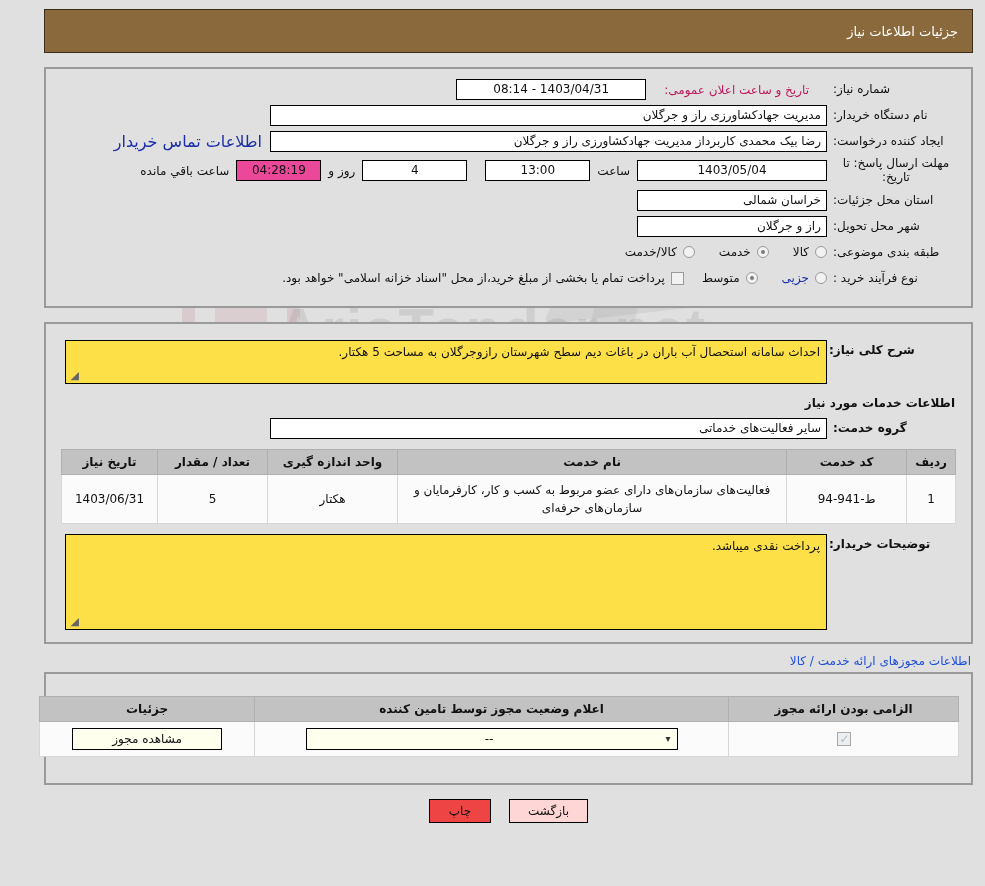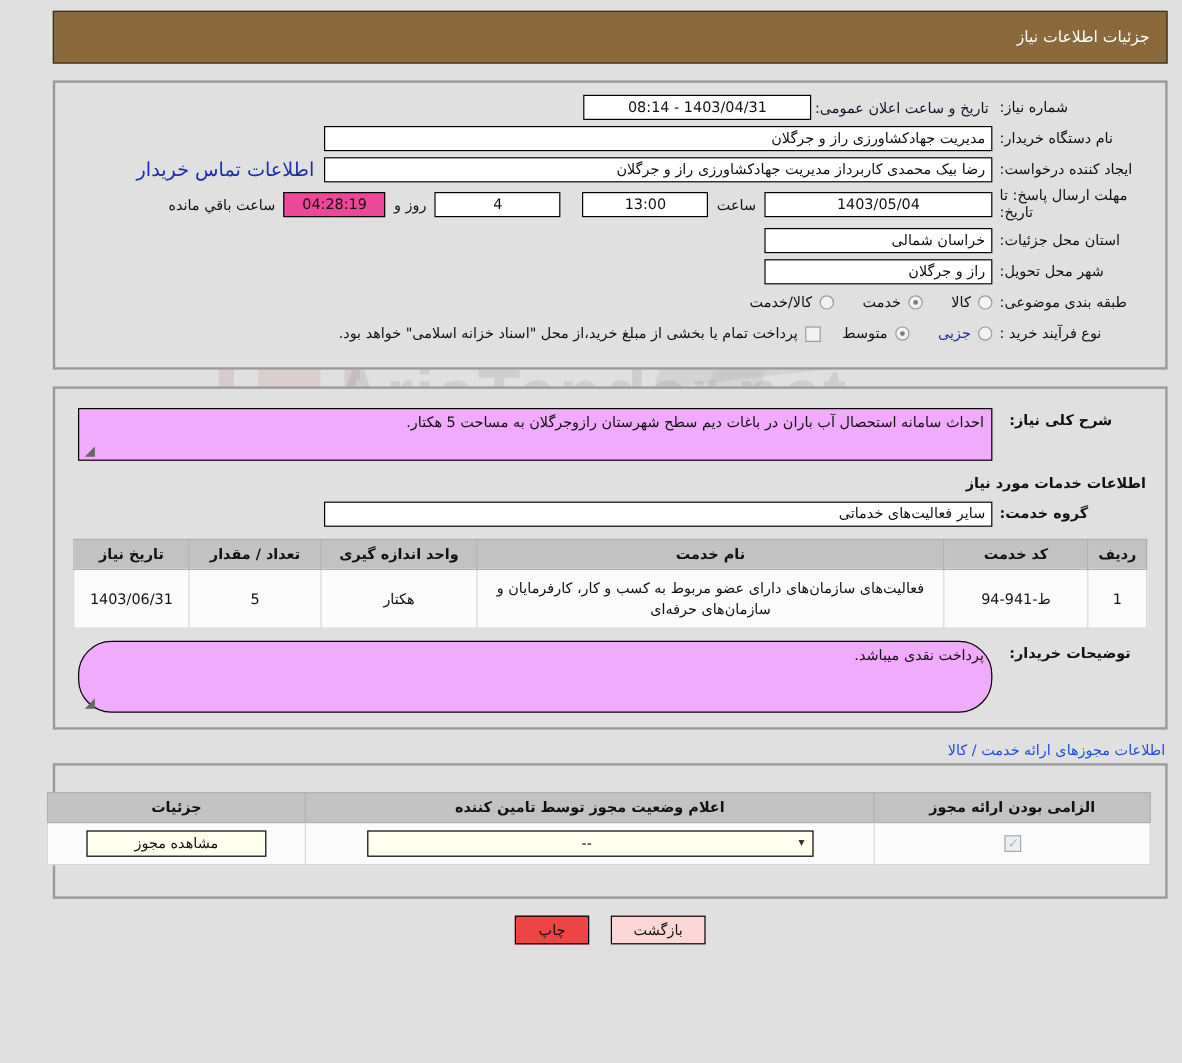--- a/index.html
+++ b/index.html
@@ -111,21 +111,21 @@
   }
   .flabel {
     width: 132px;
     text-align: left;
     padding-left: 6px;
     font-size: 12px;
     color: #111;
     flex: 0 0 auto;
     line-height: 1.25;
   }
-  .flabel.two-line { line-height: 1.15; }
+  .flabel.two-line { line-height: 1.15; text-align: center; }
 
   .fbox {
     border: 1px solid #000;
     background: #ffffff;
     height: 21px;
     line-height: 19px;
     padding: 0 5px;
     font-size: 12px;
     text-align: center;
     overflow: hidden;
@@ -153,22 +153,22 @@
   }
   .link-blue {
     color: #1a2ea8;
     font-size: 16px;
     padding: 0 8px;
     white-space: nowrap;
     cursor: pointer;
   }
   .pub-label {
     font-size: 12px;
-    color: #0f172a;
-    padding: 0 3px;
+    color: #be185d;
+    padding: 0 18px;
     white-space: nowrap;
   }
 
   
   .radio-group { display: flex; align-items: center; }
   .radio-item {
     display: flex; align-items: center;
     margin-left: 24px;
     white-space: nowrap;
   }
@@ -204,37 +204,37 @@
     background: #f2f2f2;
     margin-left: 6px;
     flex: 0 0 auto;
   }
 
   
   .ta-row { display: flex; align-items: flex-start; margin-top: 6px; }
   .ta-label {
     width: 132px;
     text-align: left;
-    padding-left: 14px;
+    padding-left: 2px;
     font-size: 12px;
     font-weight: bold;
     flex: 0 0 auto;
     padding-top: 3px;
   }
   .ta-box {
     border: 1px solid #000;
-    background: #f0abfc;
+    background: #fde047;
     font-size: 12px;
     padding: 3px 6px;
     position: relative;
     text-align: right;
     line-height: 1.4;
   }
   .ta-desc   { width: 762px; height: 44px; }
-  .ta-buyer  { width: 762px; height: 60px; border-radius: 28px; }
+  .ta-buyer  { width: 762px; height: 96px; }
   .ta-box .grip {
     position: absolute;
     left: 3px; bottom: 2px;
     width: 10px; height: 10px;
     color: #666;
     font-size: 11px;
     line-height: 10px;
     direction: ltr;
   }
 

